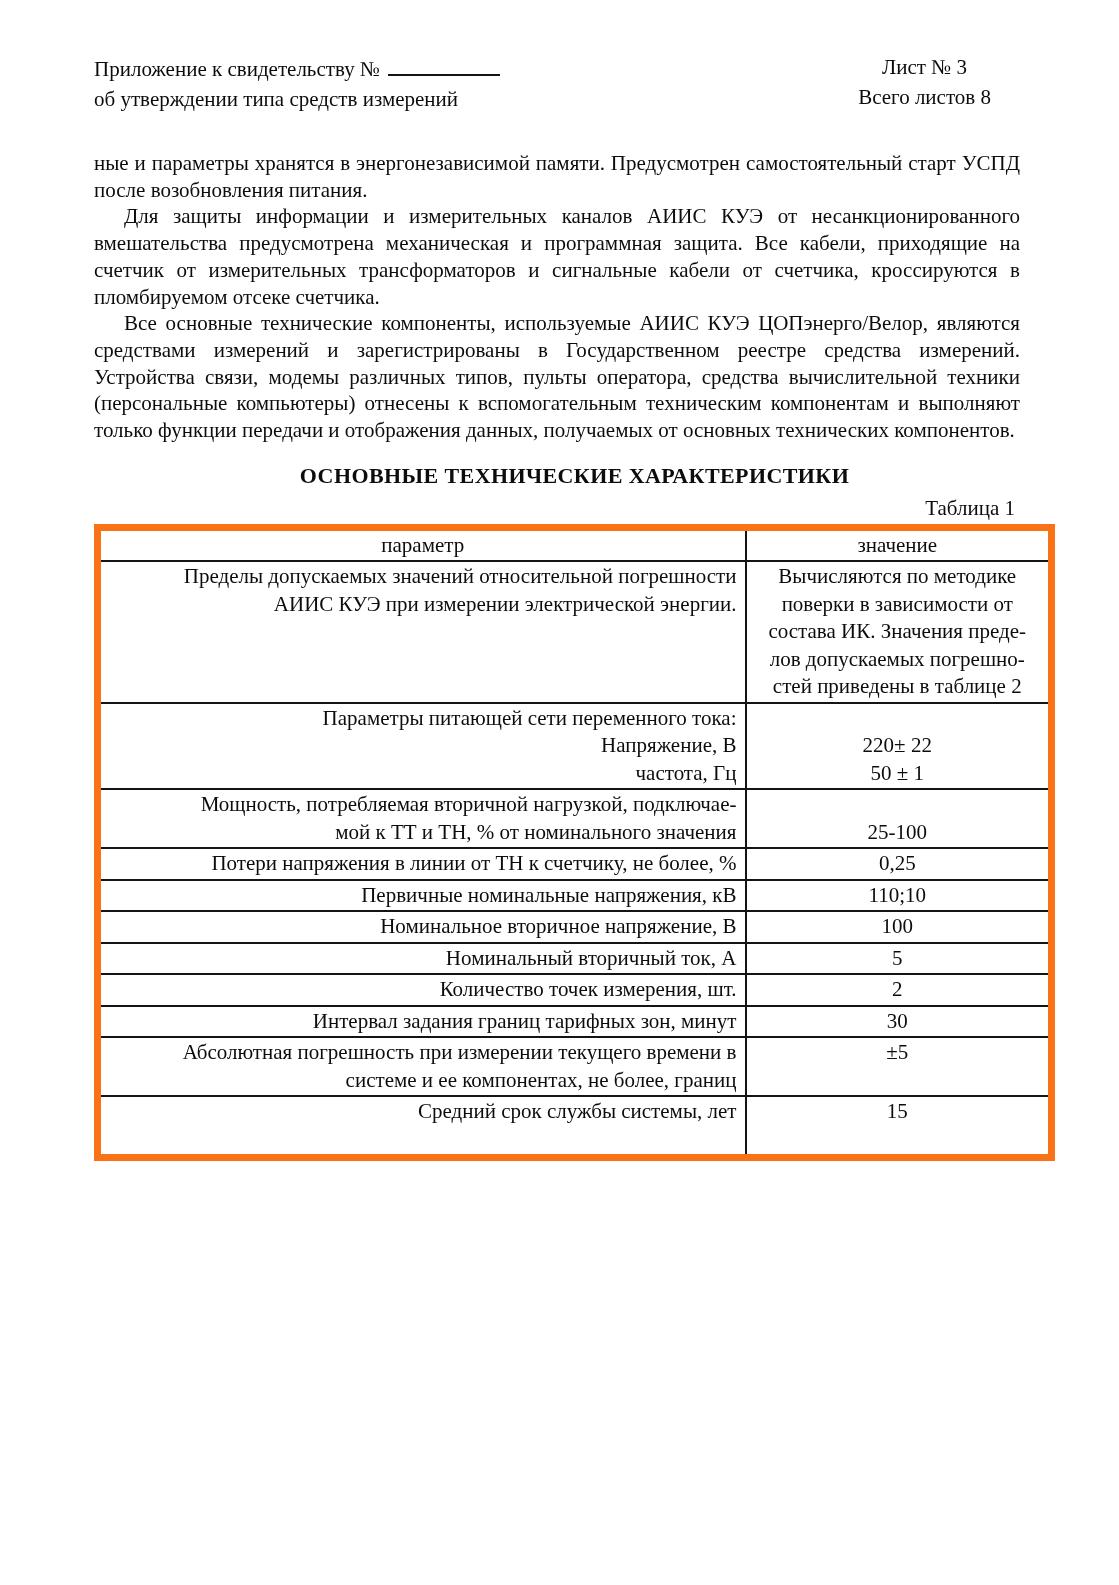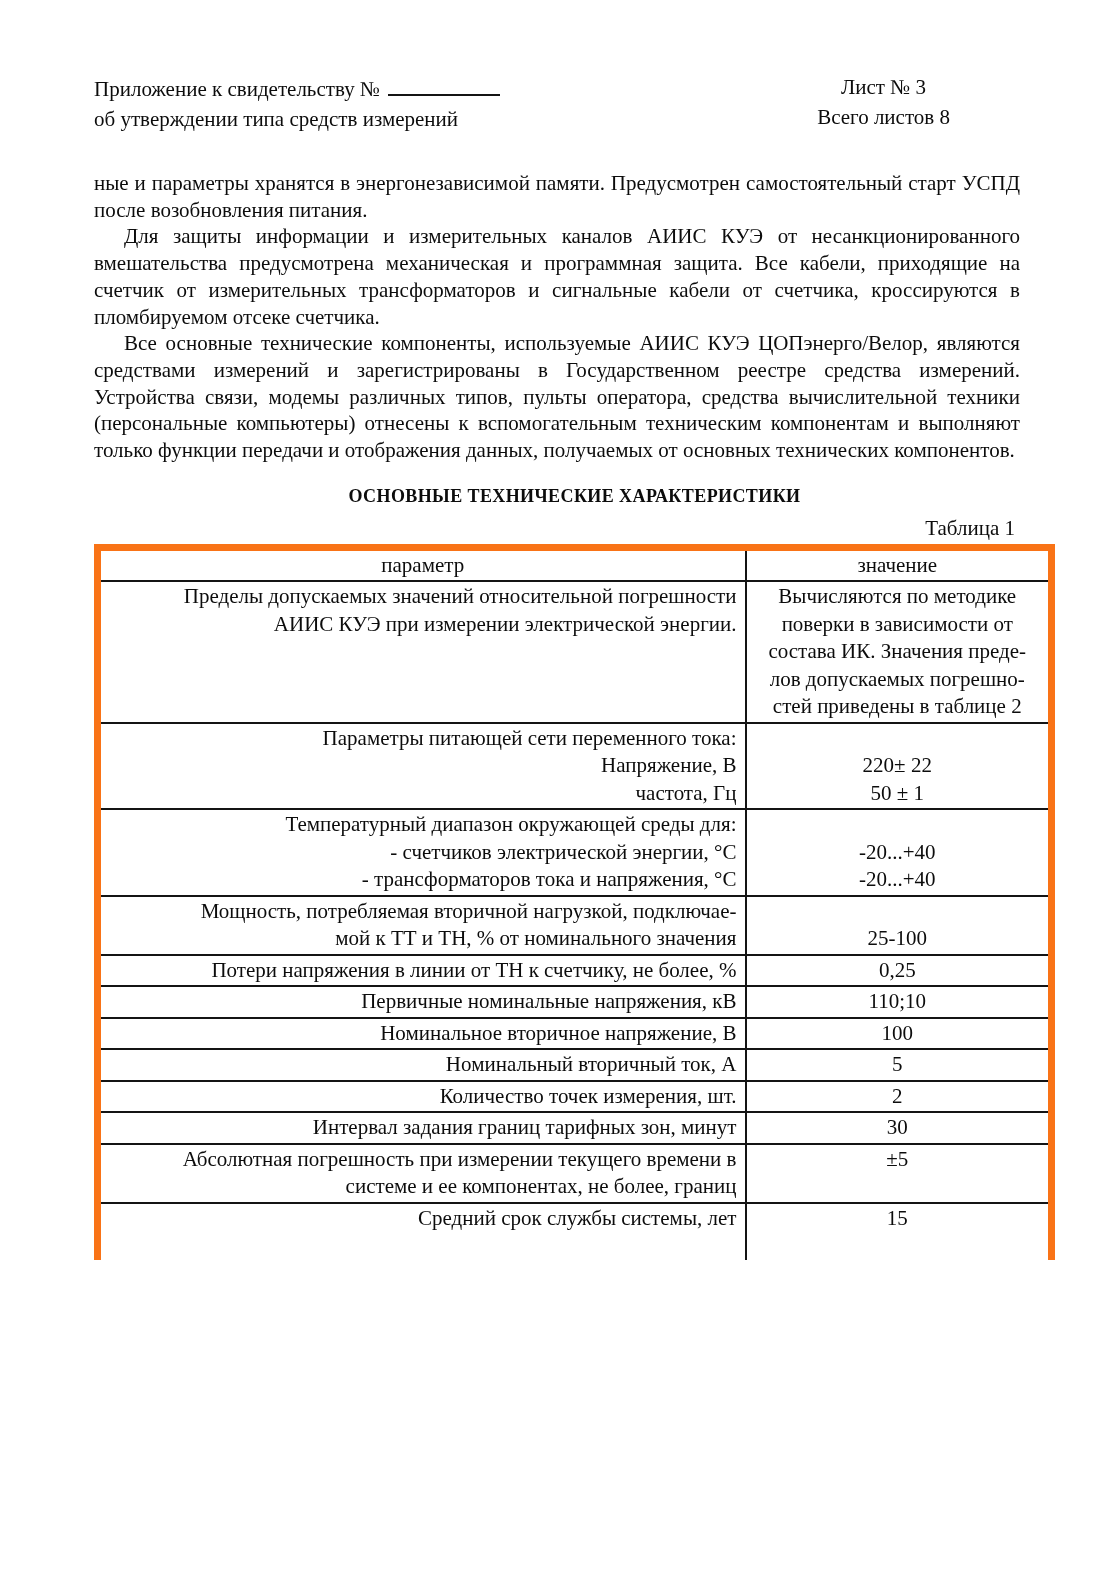--- a/index.html
+++ b/index.html
@@ -12,35 +12,35 @@
     height: 1585px;
     position: relative;
     font-family: "Liberation Serif", "DejaVu Serif", serif;
     color: #0c0c0c;
     -webkit-font-smoothing: antialiased;
   }
   .page {
     box-sizing: border-box;
     width: 1119px;
     height: 1260px;
-    padding: 72px 64px 0 94px;
+    padding: 52px 64px 0 94px;
     overflow: hidden;
   }
   
   .doc-header {
     display: flex;
     justify-content: space-between;
     align-items: flex-start;
     font-size: 21px;
     line-height: 30px;
   }
   .doc-header-left .line { white-space: nowrap; }
   .doc-header-right {
     text-align: center;
-    margin-right: 105px;
+    margin-right: 64px;
   }
   .blank-line {
     display: inline-block;
     width: 112px;
     height: 1.05em;
     border-bottom: 2px solid #141414;
     margin-left: 8px;
     vertical-align: baseline;
   }
   
@@ -51,21 +51,21 @@
     line-height: 26.7px;
     text-align: justify;
   }
   .body-text p.para { margin: 0; }
   .body-text p.indent { text-indent: 30px; }
   
   .section-title {
     margin: 18px 0 0 0;
     width: 961px;
     text-align: center;
-    font-size: 18px;
+    font-size: 22px;
     font-weight: bold;
     letter-spacing: 0.4px;
     line-height: 28px;
   }
   .table-caption {
     width: 961px;
     box-sizing: border-box;
     text-align: right;
     padding-right: 40px;
     font-size: 21px;
@@ -156,32 +156,20 @@
             <div class="line">частота, Гц</div>
           </td>
           <td class="value">
             <div class="line">&nbsp;</div>
             <div class="line">220± 22</div>
             <div class="line">50 ± 1</div>
           </td>
         </tr>
         <tr>
           <td class="param">
-            <div class="line">Температурный диапазон окружающей среды для:</div>
-            <div class="line">- счетчиков электрической энергии, °С</div>
-            <div class="line">- трансформаторов тока и напряжения, °С</div>
-          </td>
-          <td class="value">
-            <div class="line">&nbsp;</div>
-            <div class="line">-20...+40</div>
-            <div class="line">-20...+40</div>
-          </td>
-        </tr>
-        <tr>
-          <td class="param">
             <div class="line">Мощность, потребляемая вторичной нагрузкой, подключае-</div>
             <div class="line">мой к ТТ и ТН, % от номинального значения</div>
           </td>
           <td class="value">
             <div class="line">&nbsp;</div>
             <div class="line">25-100</div>
           </td>
         </tr>
         <tr>
           <td class="param">

